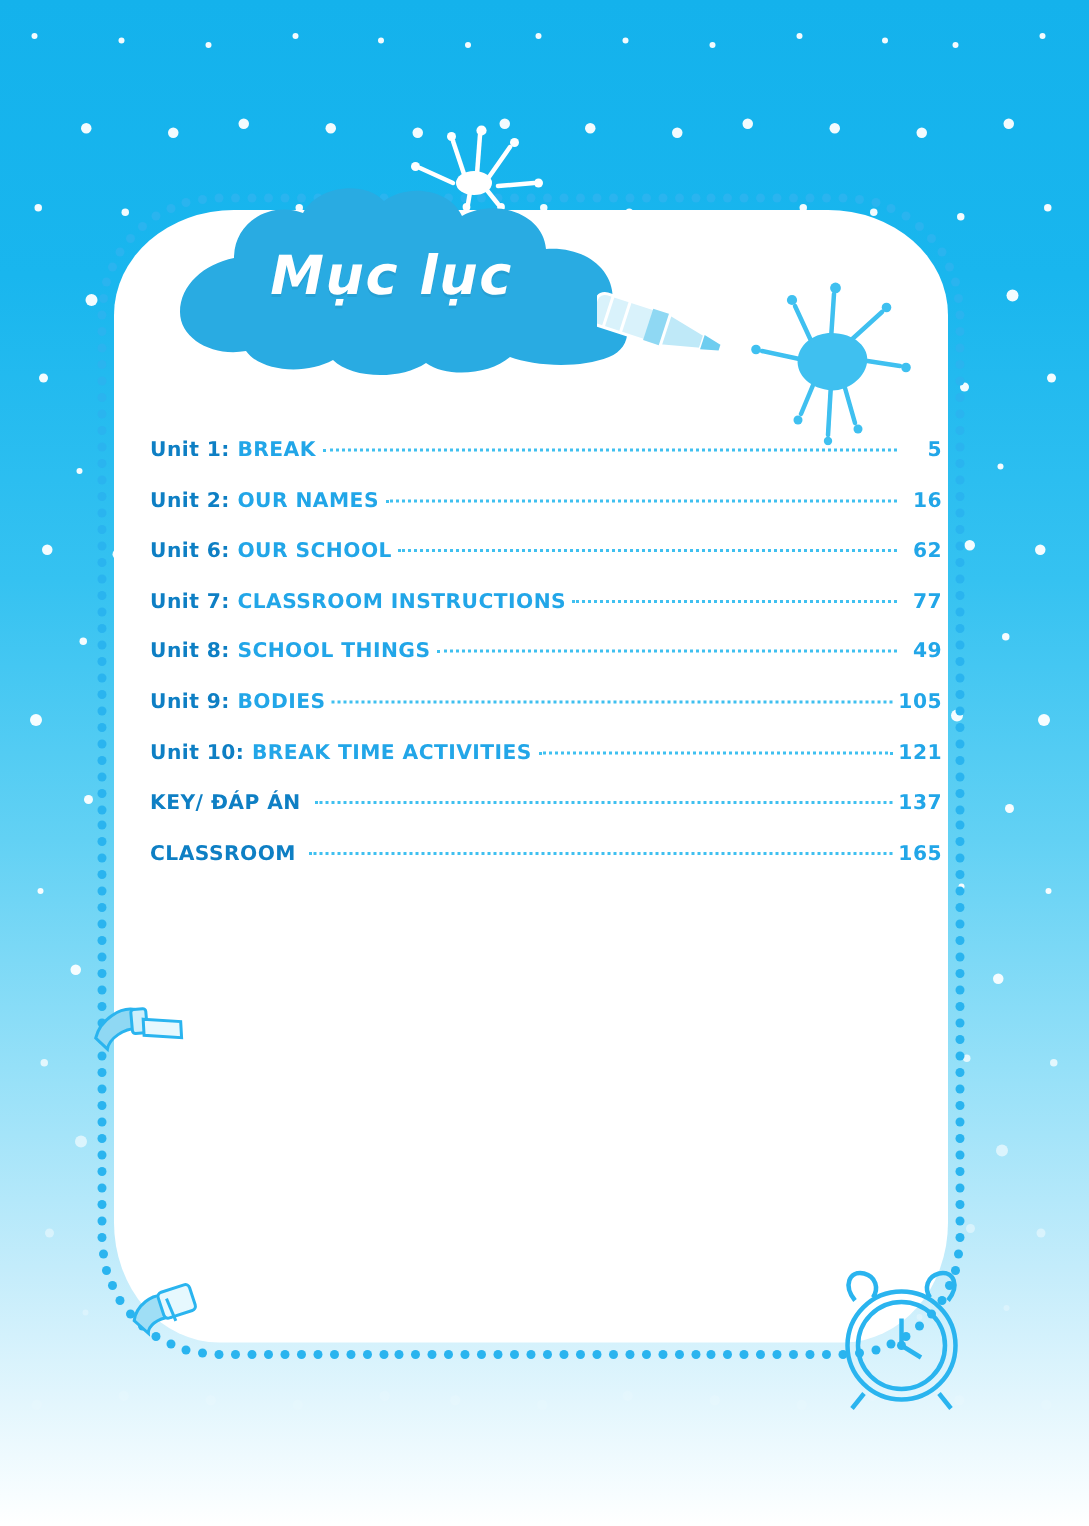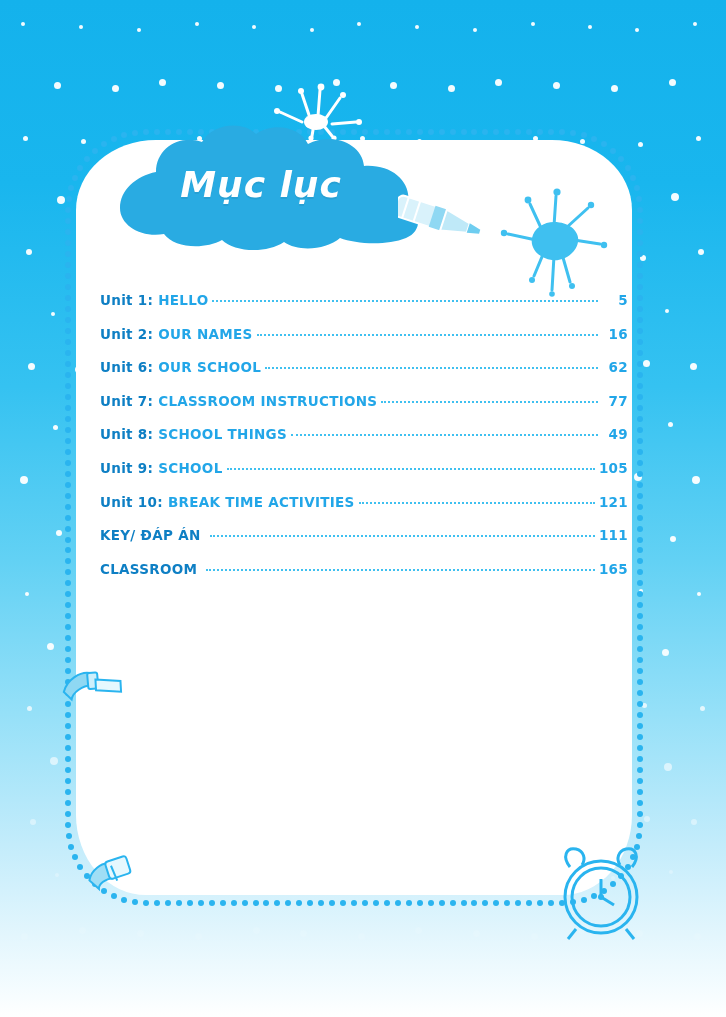--- a/index.html
+++ b/index.html
@@ -676,21 +676,21 @@
       <circle cx="36" cy="98" r="3"></circle>
       <circle cx="76" cy="104" r="3"></circle>
       <circle cx="56" cy="112" r="2.8"></circle>
       <path d="M58 40 C74 40 84 50 82 60 C80 72 66 80 56 78 C42 76 34 66 36 56 C38 46 48 40 58 40 Z"></path>
     </g>
   </svg>
 
   <div class="toc" id="toc-list">
       <div class="toc-row">
         <span class="toc-unit">Unit 1:</span>
-        <span class="toc-title">HELLO</span>
+        <span class="toc-title">BREAK</span>
         <span class="toc-dots"></span>
         <span class="toc-page">5</span>
       </div>
       <div class="toc-row">
         <span class="toc-unit">Unit 2:</span>
         <span class="toc-title">OUR NAMES</span>
         <span class="toc-dots"></span>
         <span class="toc-page">16</span>
       </div>
       <div class="toc-row">
@@ -706,34 +706,34 @@
         <span class="toc-page">77</span>
       </div>
       <div class="toc-row">
         <span class="toc-unit">Unit 8:</span>
         <span class="toc-title">SCHOOL THINGS</span>
         <span class="toc-dots"></span>
         <span class="toc-page">49</span>
       </div>
       <div class="toc-row">
         <span class="toc-unit">Unit 9:</span>
-        <span class="toc-title">SCHOOL</span>
+        <span class="toc-title">BODIES</span>
         <span class="toc-dots"></span>
         <span class="toc-page">105</span>
       </div>
       <div class="toc-row">
         <span class="toc-unit">Unit 10:</span>
         <span class="toc-title">BREAK TIME ACTIVITIES</span>
         <span class="toc-dots"></span>
         <span class="toc-page">121</span>
       </div>
       <div class="toc-row plain">
         <span class="toc-unit">KEY/ ĐÁP ÁN</span>
         <span class="toc-dots"></span>
-        <span class="toc-page">111</span>
+        <span class="toc-page">137</span>
       </div>
       <div class="toc-row plain">
         <span class="toc-unit">CLASSROOM</span>
         <span class="toc-dots"></span>
         <span class="toc-page">165</span>
       </div>
     </div>
 
   <svg class="deco paint-1" width="72" height="62" viewBox="0 0 72 62">
     <g transform="rotate(-25 36 31)">

